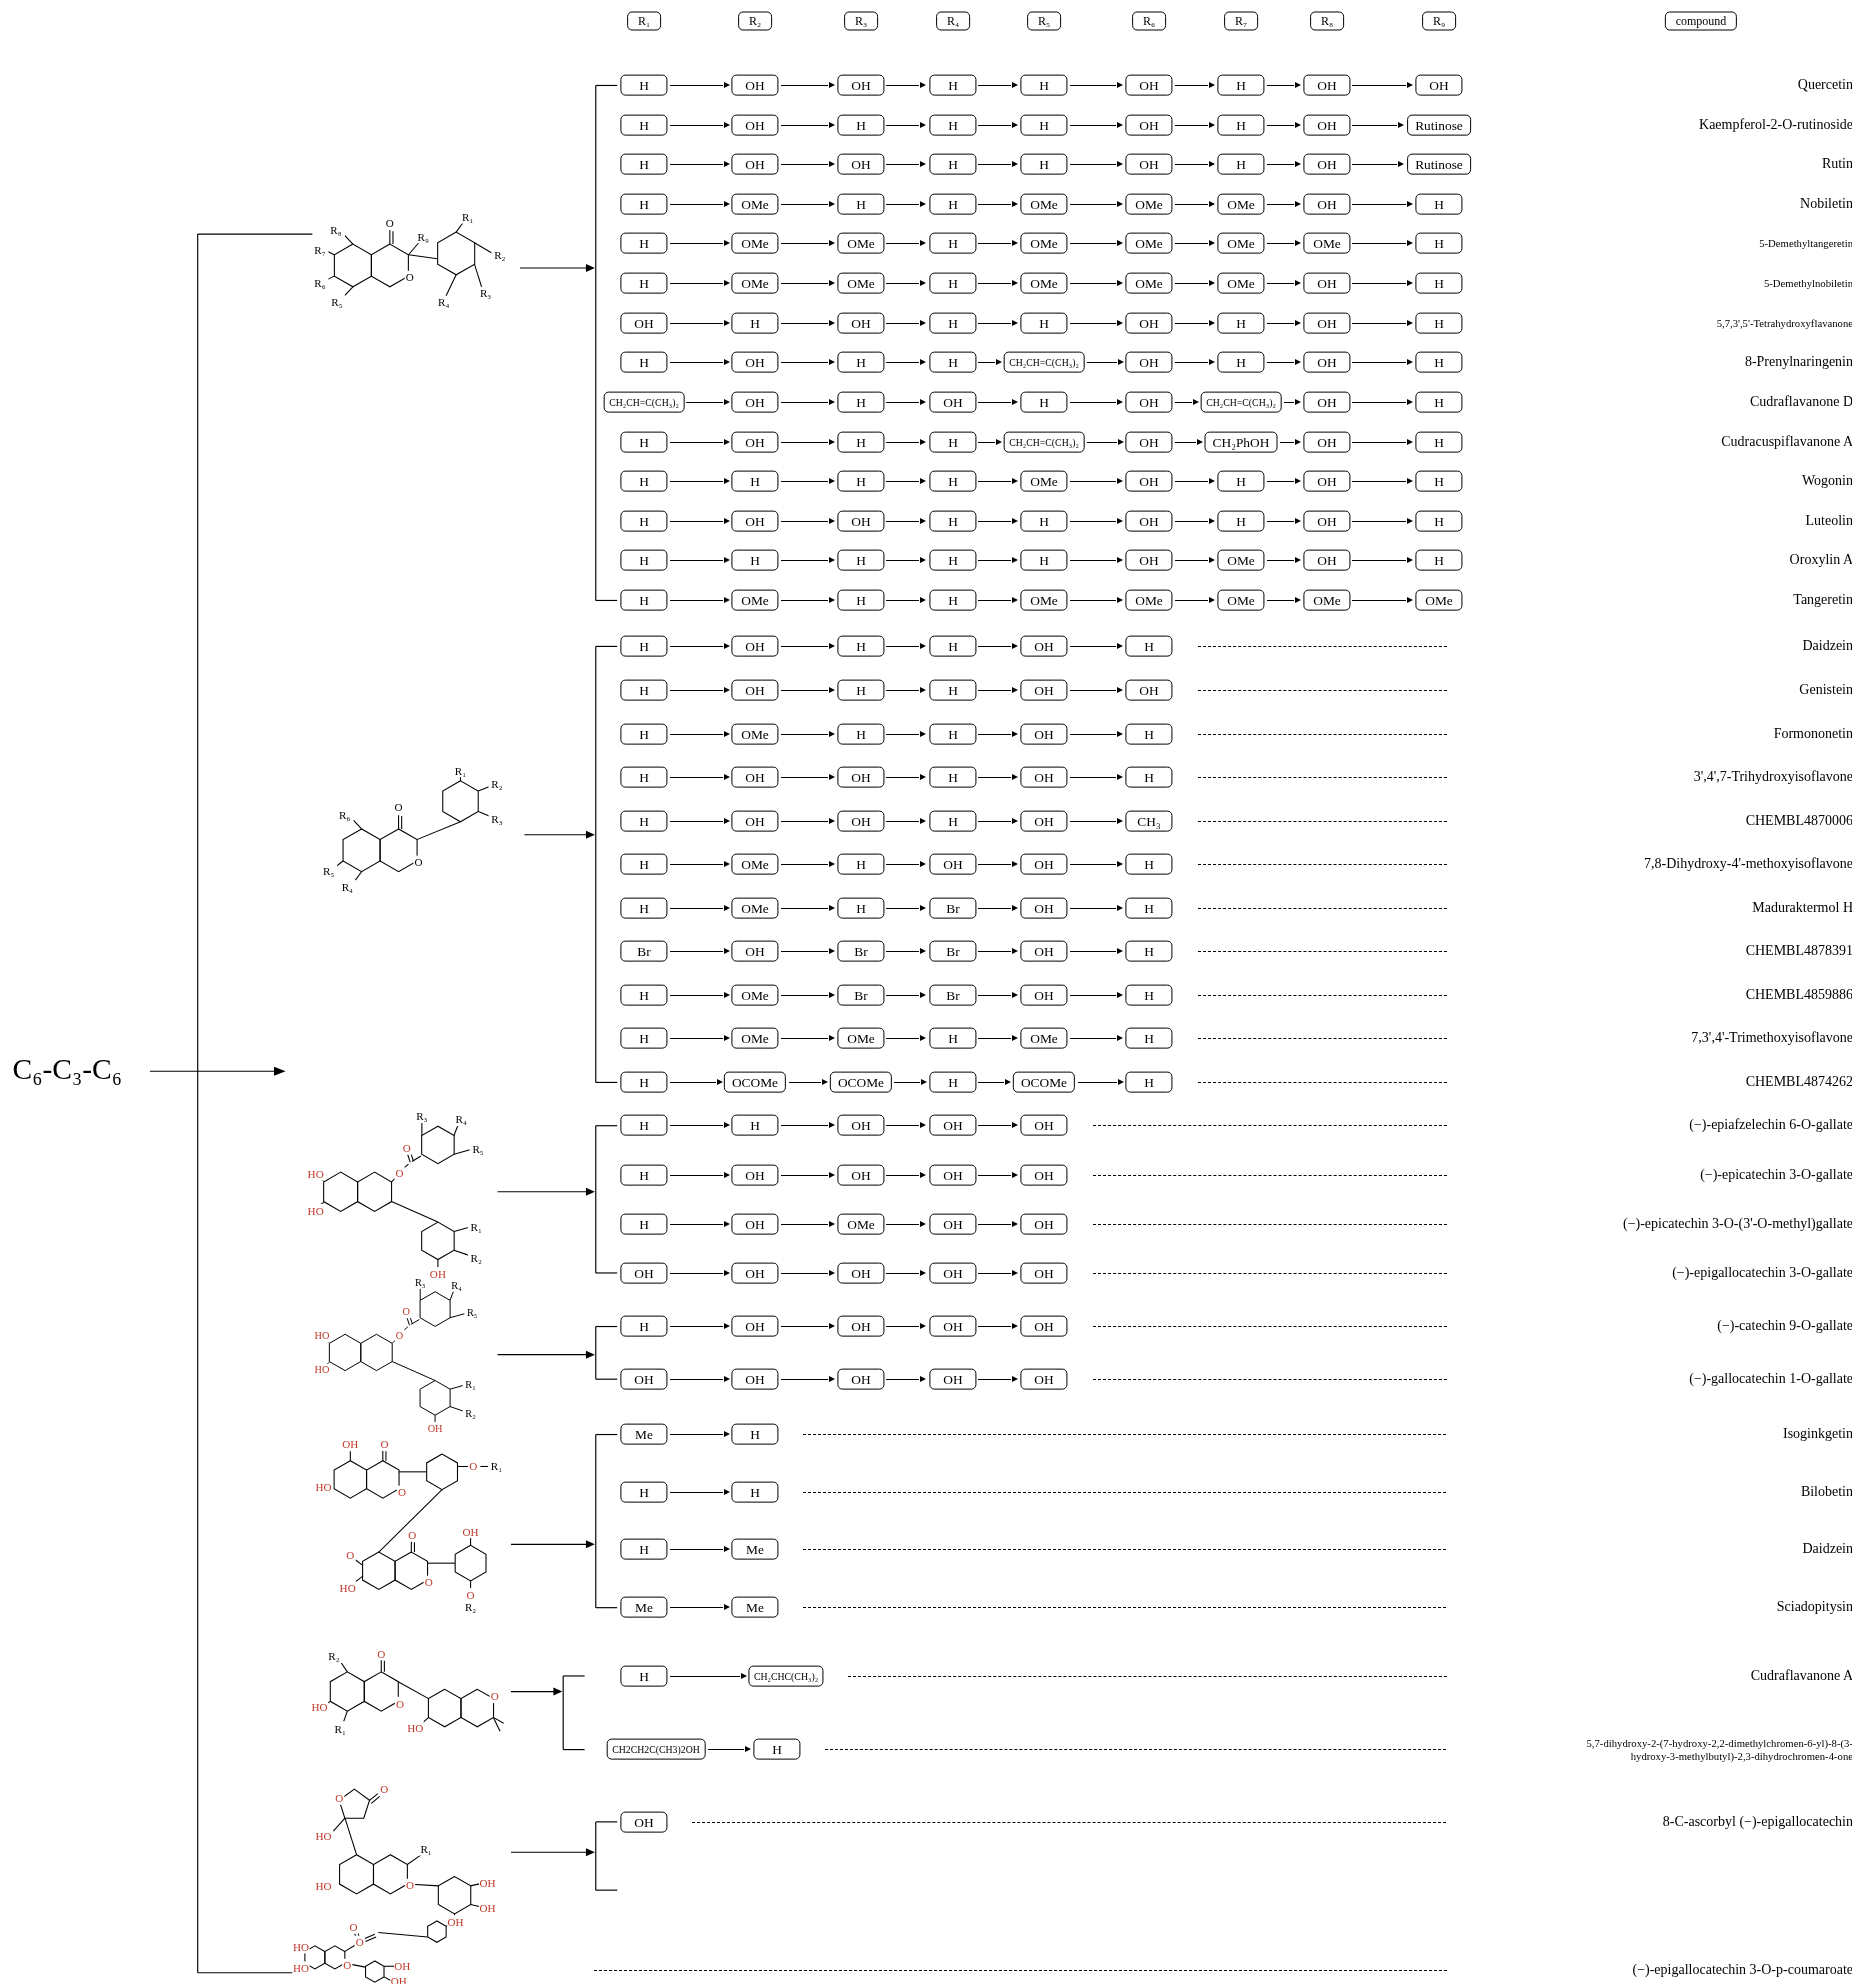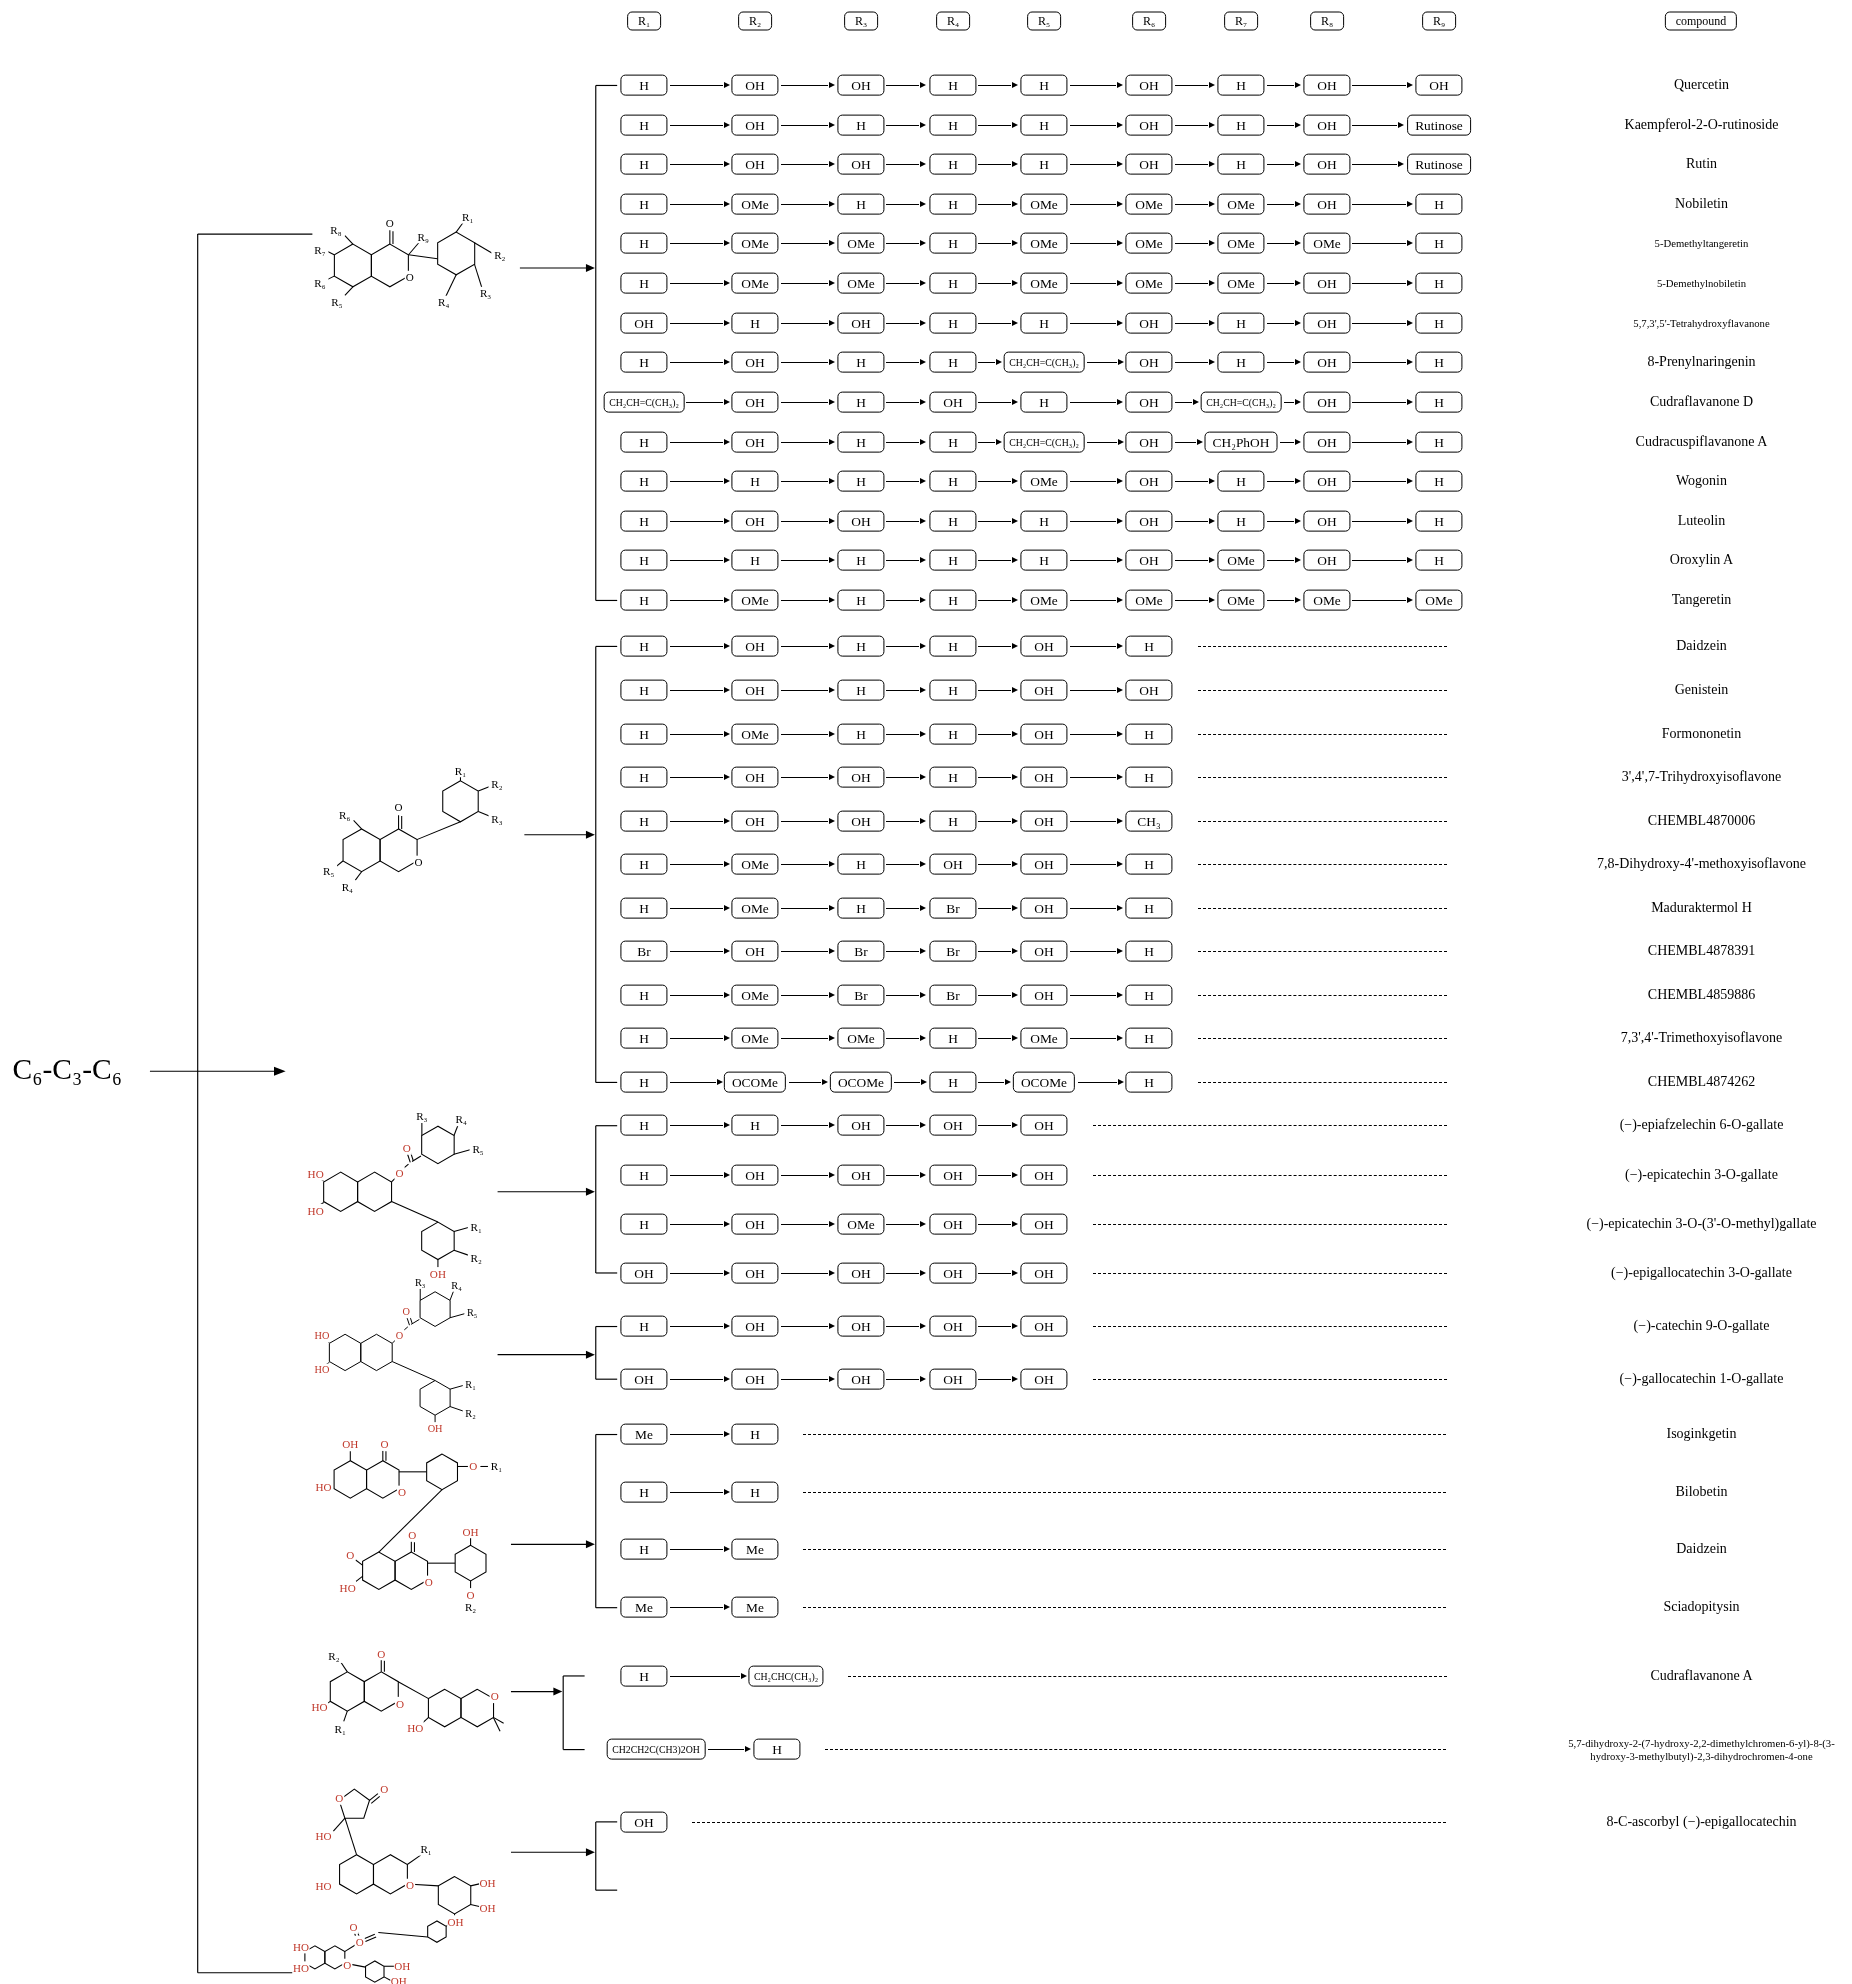--- a/index.html
+++ b/index.html
@@ -16,21 +16,21 @@
        line-height:18px;white-space:nowrap;}
   .box.wide{font-size:9.8px;padding:0.4px 4.5px;min-width:0;}
   .hbox{position:absolute;top:50%;transform:translate(-50%,-50%);
         border:1.2px solid #000;border-radius:4.9px;background:#fff;
         padding:0 9.8px;font-size:12px;line-height:17px;white-space:nowrap;}
   .arrow{position:absolute;top:50%;margin-top:-0.4px;border-top:1.2px solid #000;height:0;}
   .arrow::after{content:'';position:absolute;right:-6.7px;top:-3.6px;width:0;height:0;
         border-left:6.7px solid #000;border-top:3.1px solid transparent;border-bottom:3.1px solid transparent;}
   .dash{position:absolute;top:50%;margin-top:-0.4px;border-top:1.3px dashed #000;height:0;}
   .compound{position:absolute;left:1550px;width:303px;top:50%;transform:translateY(-50%);
-        text-align:center;font-size:14px;line-height:14.7px;}
+        text-align:right;font-size:14px;line-height:14.7px;}
   .compound.small{font-size:10.7px;line-height:12.5px;}
   #leftlabel{position:absolute;left:12.5px;top:1053px;font-size:29.5px;z-index:2;}
   .structure{position:absolute;z-index:2;}
   .structure polygon{fill:none;stroke:#000;stroke-width:2.4px;}
   .structure line{stroke:#000;stroke-width:2.4px;}
   .structure text{font-size:25px;text-anchor:middle;}
 </style>
 </head>
 <body>
 
@@ -653,20 +653,24 @@
         <span class="box wide" style="left: 656px;">CH2CH2C(CH3)2OH</span>
         <span class="box" style="left: 777px;">H</span>
         <div class="compound small">5,7-dihydroxy-2-(7-hydroxy-2,2-dimethylchromen-6-yl)-8-(3-hydroxy-3-methylbutyl)-2,3-dihydrochromen-4-one</div>
         <span class="arrow" style="left: 708px; width: 36px;"></span>
         <span class="dash" style="left: 825px; width: 621px;"></span>
       </div>
       <div class="row" style="top: 1808px;">
         <span class="box" style="left: 644px;">OH</span>
         <div class="compound">8-C-ascorbyl (−)-epigallocatechin</div>
         <span class="dash" style="left: 692px; width: 754px;"></span>
+      </div>
+      <div class="row" style="top: 1956px;">
+        <div class="compound">(−)-epigallocatechin 3-O-p-coumaroate</div>
+        <span class="dash" style="left: 594px; width: 853px;"></span>
       </div>
     </div>
 <div class="structure" style="left: 308px; top: 192px;"><svg width="210" height="138" viewBox="0 0 470 310">
         <polygon points="100.0,117.0 58.4,141.0 58.4,189.0 100.0,213.0 141.6,189.0 141.6,141.0"></polygon>
         <polygon points="183.0,117.0 141.4,141.0 141.4,189.0 183.0,213.0 224.6,189.0 224.6,141.0"></polygon>
         <polygon points="332.0,90.0 290.4,114.0 290.4,162.0 332.0,186.0 373.6,162.0 373.6,114.0"></polygon>
         <line x1="183" y1="117" x2="183" y2="86"></line>
         <line x1="190" y1="117" x2="190" y2="88"></line>
         <line x1="225" y1="141" x2="290" y2="150"></line>
         <line x1="100" y1="117" x2="82" y2="98"></line>

